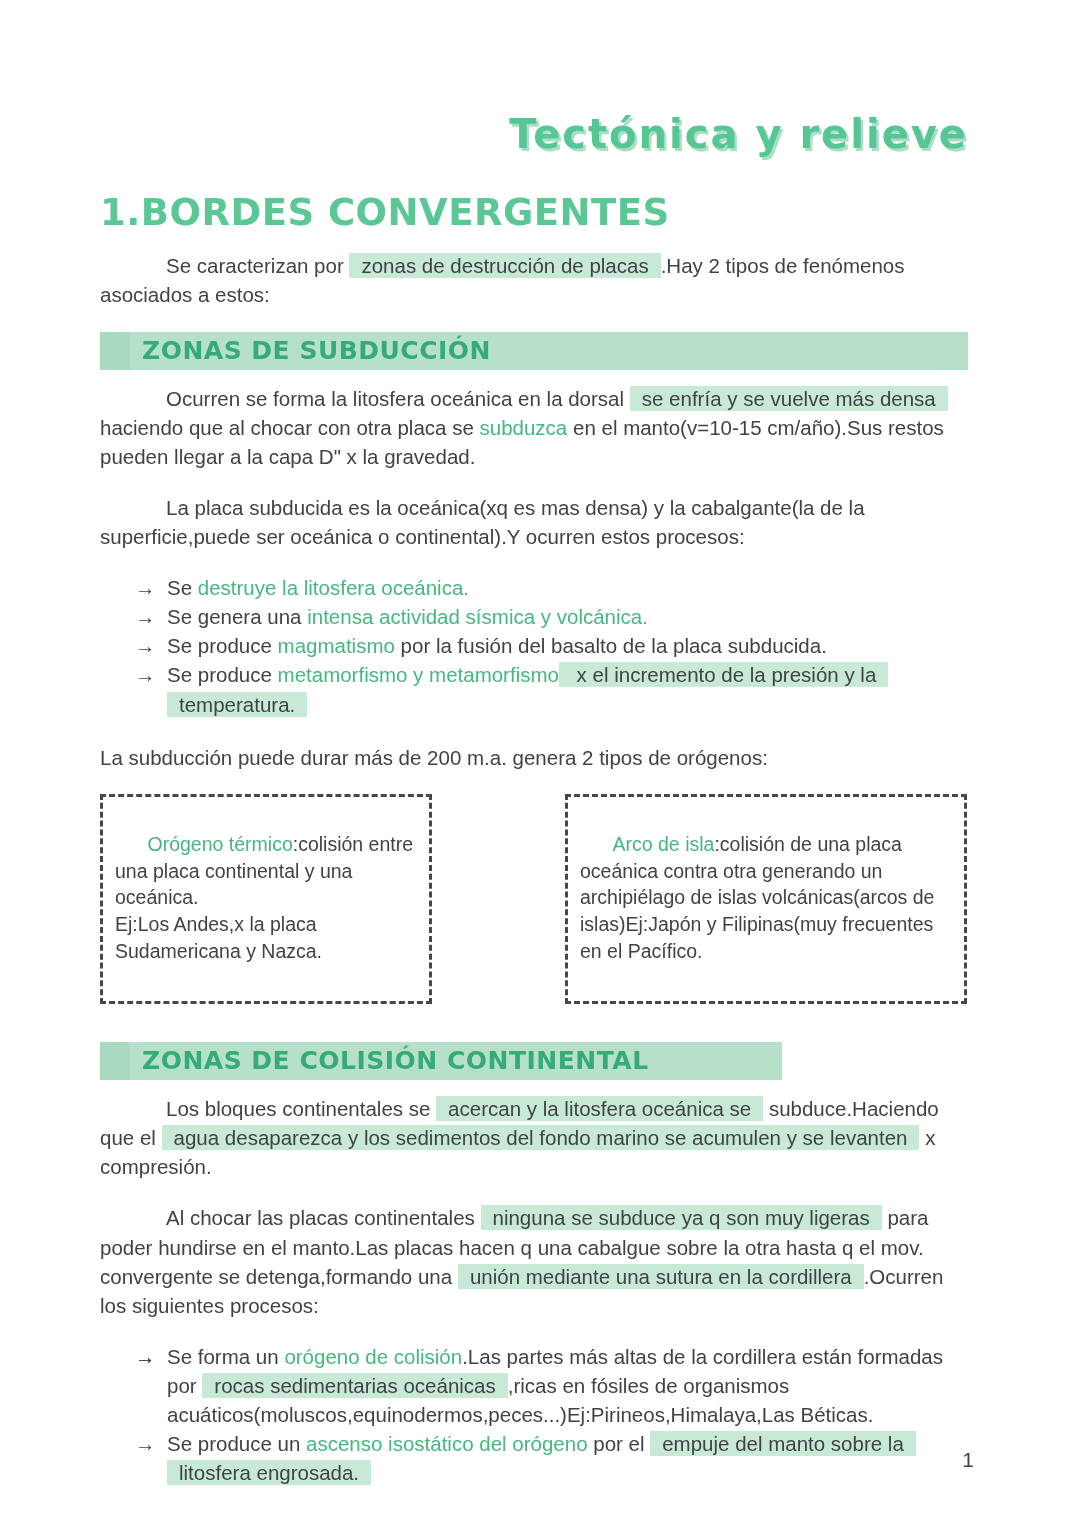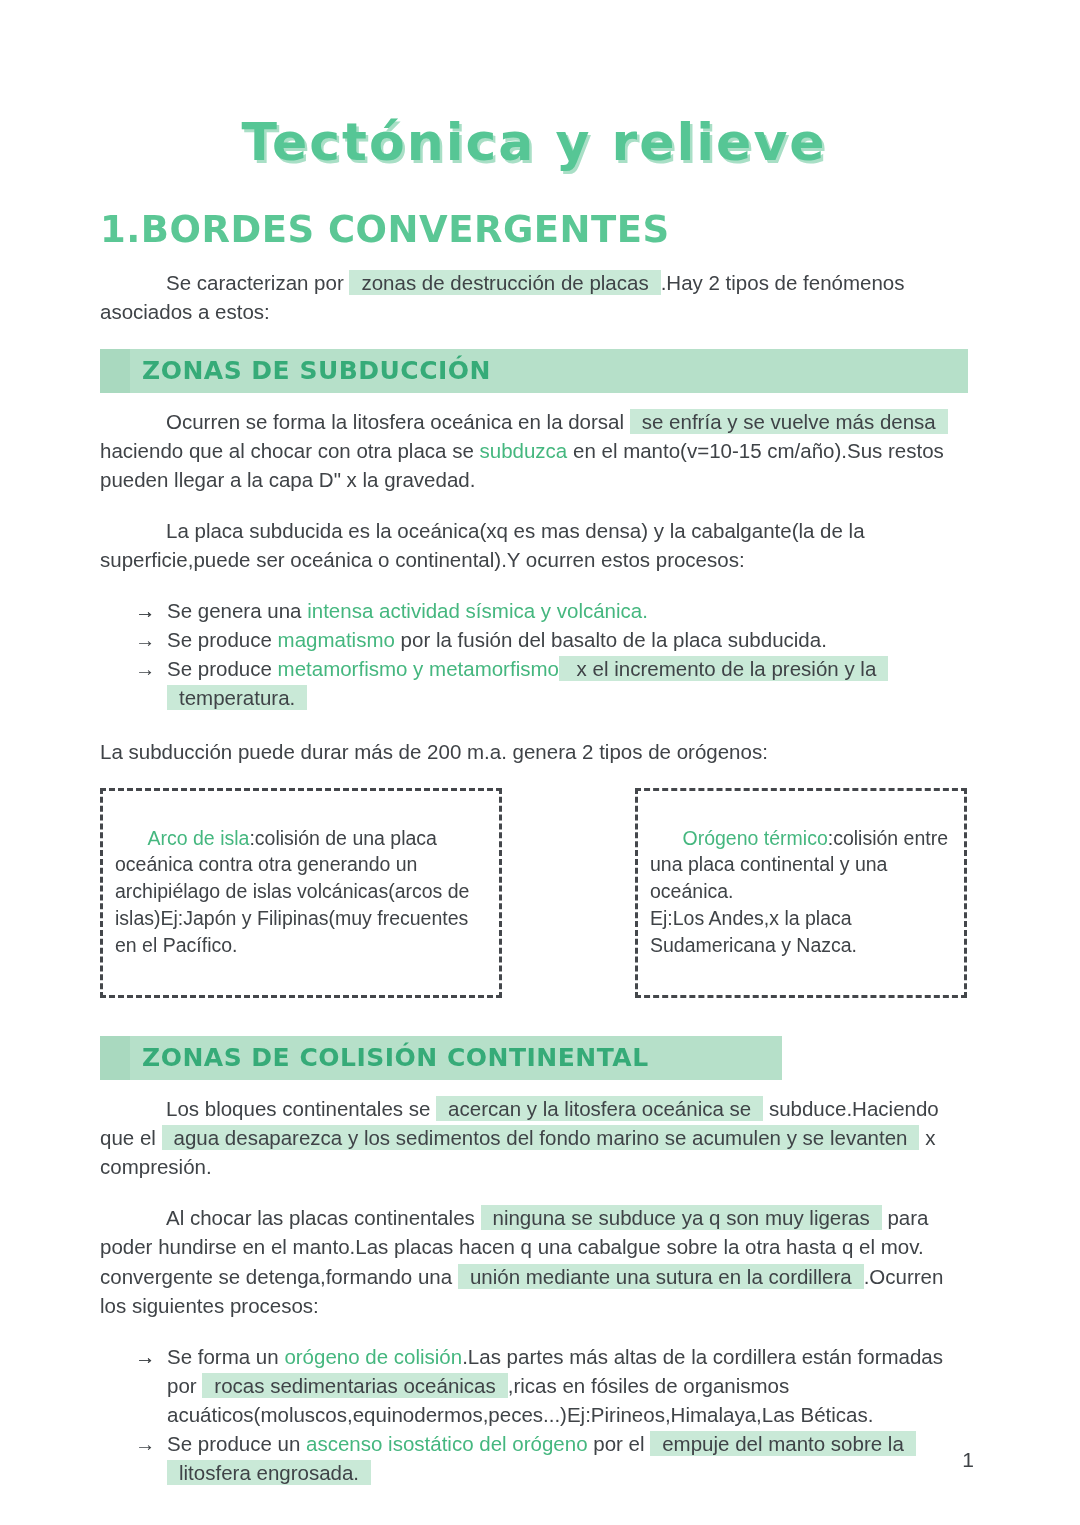--- a/index.html
+++ b/index.html
@@ -25,23 +25,23 @@
     background: #ffffff;
     padding: 106px 112px 0 100px;
     font-family: "Liberation Sans", sans-serif;
     color: var(--body-text);
     font-size: 20.5px;
     line-height: 1.42;
     overflow: hidden;
   }
   .doc-title {
     margin: 0 0 24px 0;
-    text-align: center;
+    text-align: right;
     font-family: "DejaVu Sans", sans-serif;
-    font-size: 52px;
+    font-size: 40px;
     font-weight: bold;
     letter-spacing: 2px;
     color: var(--title-green);
     text-shadow: 2.5px 3px 0 var(--title-shadow);
   }
   .section-heading {
     margin: 0 0 12px 0;
     font-family: "DejaVu Sans", sans-serif;
     font-size: 37px;
     font-weight: bold;
@@ -49,21 +49,21 @@
     color: var(--heading-green);
   }
   .para {
     margin: 0 0 22px 0;
   }
   .para.indent { text-indent: 66px; }
   .bar-header {
     position: relative;
     display: flex;
     align-items: center;
-    height: 44px;
+    height: 38px;
     margin: 4px 0 14px 0;
     background: var(--bar-background);
     padding-left: 42px;
   }
   .bar-header::before {
     content: "";
     position: absolute;
     left: 0; top: 0;
     width: 30px; height: 100%;
     background: var(--bar-edge);
@@ -132,44 +132,45 @@
     <span class="bar-text">ZONAS DE SUBDUCCIÓN</span>
   </div>
 
   <p class="para indent"><span>Ocurren se forma la litosfera oceánica en la dorsal </span><span class="m-h">se enfría y se vuelve más densa</span><span> haciendo que al chocar con otra placa se </span><span class="m-g">subduzca</span><span> en el manto(v=10-15 cm/año).Sus restos pueden llegar a la capa D" x la gravedad.</span></p>
 
   <p class="para indent"><span>La placa subducida es la oceánica(xq es mas densa) y la cabalgante(la de la superficie,puede ser oceánica o continental).Y ocurren estos procesos:</span></p>
 
   <ul class="arrow-list">
     <li>
       <span class="arrow">→</span>
+      <span class="li-text"><span>Se </span><span class="m-g">destruye la litosfera oceánica.</span></span>
     </li>
     <li>
       <span class="arrow">→</span>
       <span class="li-text"><span>Se genera una </span><span class="m-g">intensa actividad sísmica y volcánica.</span></span>
     </li>
     <li>
       <span class="arrow">→</span>
       <span class="li-text"><span>Se produce </span><span class="m-g">magmatismo</span><span> por la fusión del basalto de la placa subducida.</span></span>
     </li>
     <li>
       <span class="arrow">→</span>
       <span class="li-text"><span>Se produce </span><span class="m-g">metamorfismo y metamorfismo</span><span class="m-h"> x el incremento de la presión y la temperatura.</span></span>
     </li>
   </ul>
 
   <p class="para"><span>La subducción puede durar más de 200 m.a. genera 2 tipos de orógenos:</span></p>
 
   <div class="boxes-row">
-    <div class="dashed-box box-right">
-      <span class="box-text"><span class="m-g">Arco de isla</span><span>:colisión de una placa oceánica contra otra generando un archipiélago de islas volcánicas(arcos de islas)Ej:Japón y Filipinas(muy frecuentes en el Pacífico.</span></span>
-    </div>
     <div class="dashed-box box-left">
       <span class="box-text"><span class="m-g">Orógeno térmico</span><span>:colisión entre una placa continental y una oceánica.
 Ej:Los Andes,x la placa Sudamericana y Nazca.</span></span>
+    </div>
+    <div class="dashed-box box-right">
+      <span class="box-text"><span class="m-g">Arco de isla</span><span>:colisión de una placa oceánica contra otra generando un archipiélago de islas volcánicas(arcos de islas)Ej:Japón y Filipinas(muy frecuentes en el Pacífico.</span></span>
     </div>
   </div>
 
   <div class="bar-header bar-short">
     <span class="bar-text">ZONAS DE COLISIÓN CONTINENTAL</span>
   </div>
 
   <p class="para indent"><span>Los bloques continentales se </span><span class="m-h">acercan y la litosfera oceánica se</span><span> subduce.Haciendo que el </span><span class="m-h">agua desaparezca y los sedimentos del fondo marino se acumulen y se levanten</span><span> x compresión.</span></p>
 
   <p class="para indent"><span>Al chocar las placas continentales </span><span class="m-h">ninguna se subduce ya q son muy ligeras</span><span> para poder hundirse en el manto.Las placas hacen q una cabalgue sobre la otra hasta q el mov. convergente se detenga,formando una </span><span class="m-h">unión mediante una sutura en la cordillera</span><span>.Ocurren los siguientes procesos:</span></p>

